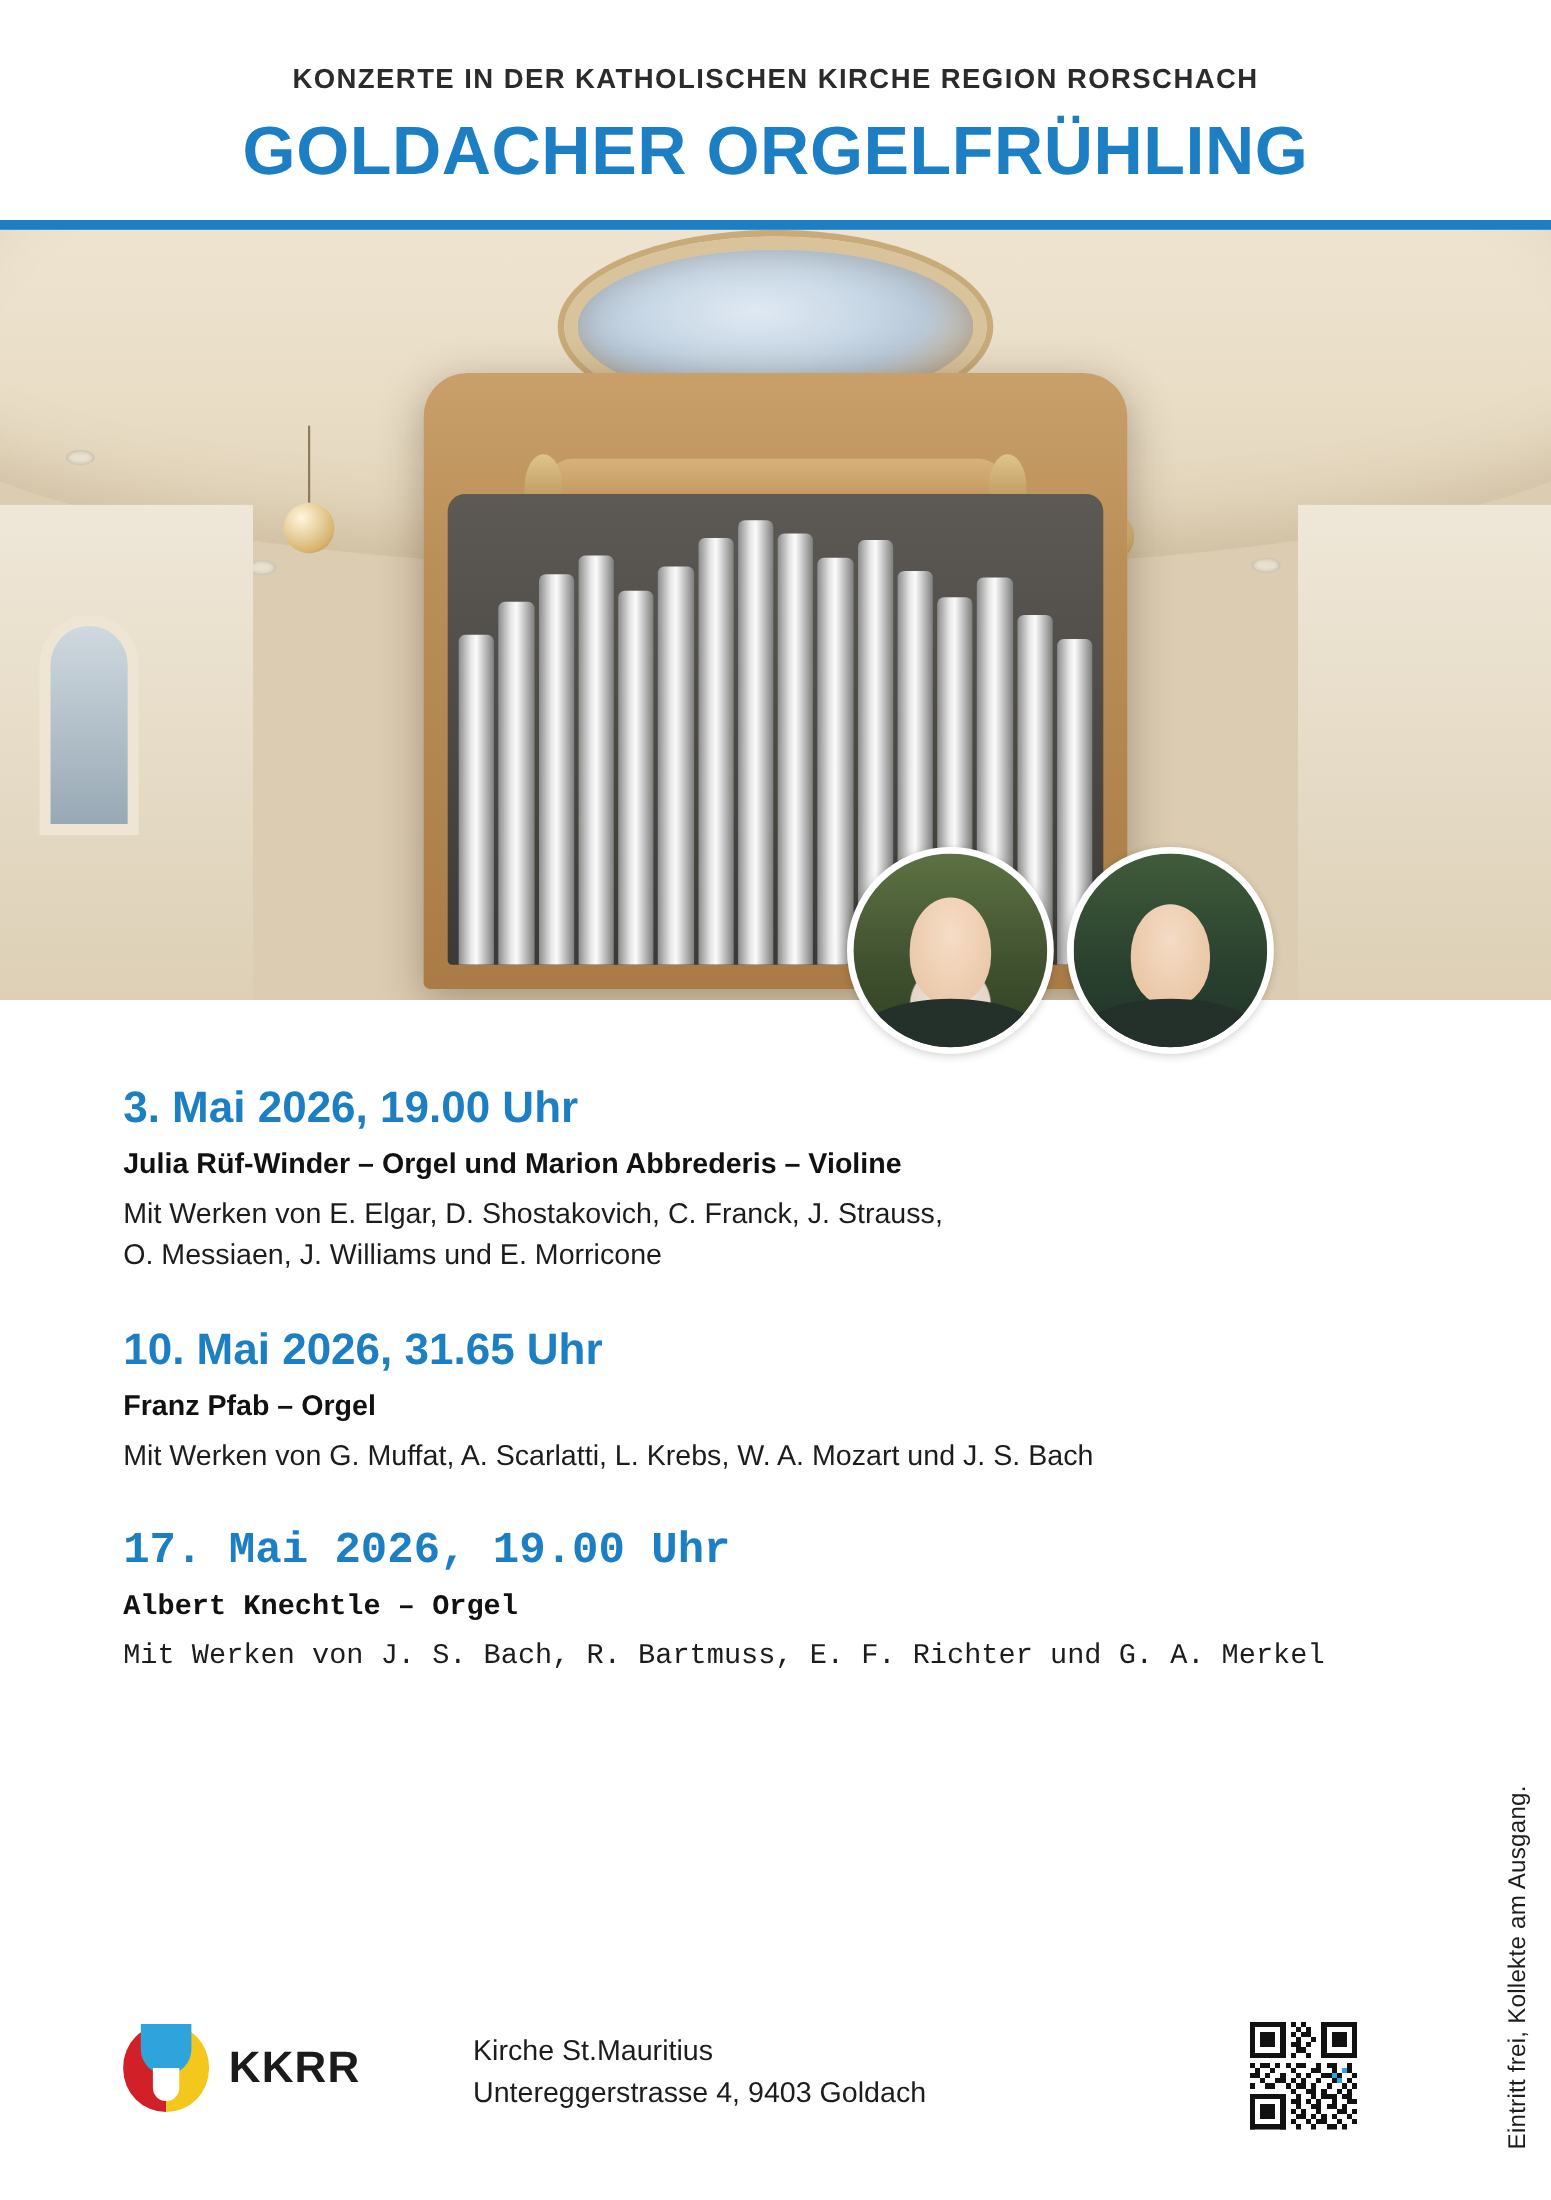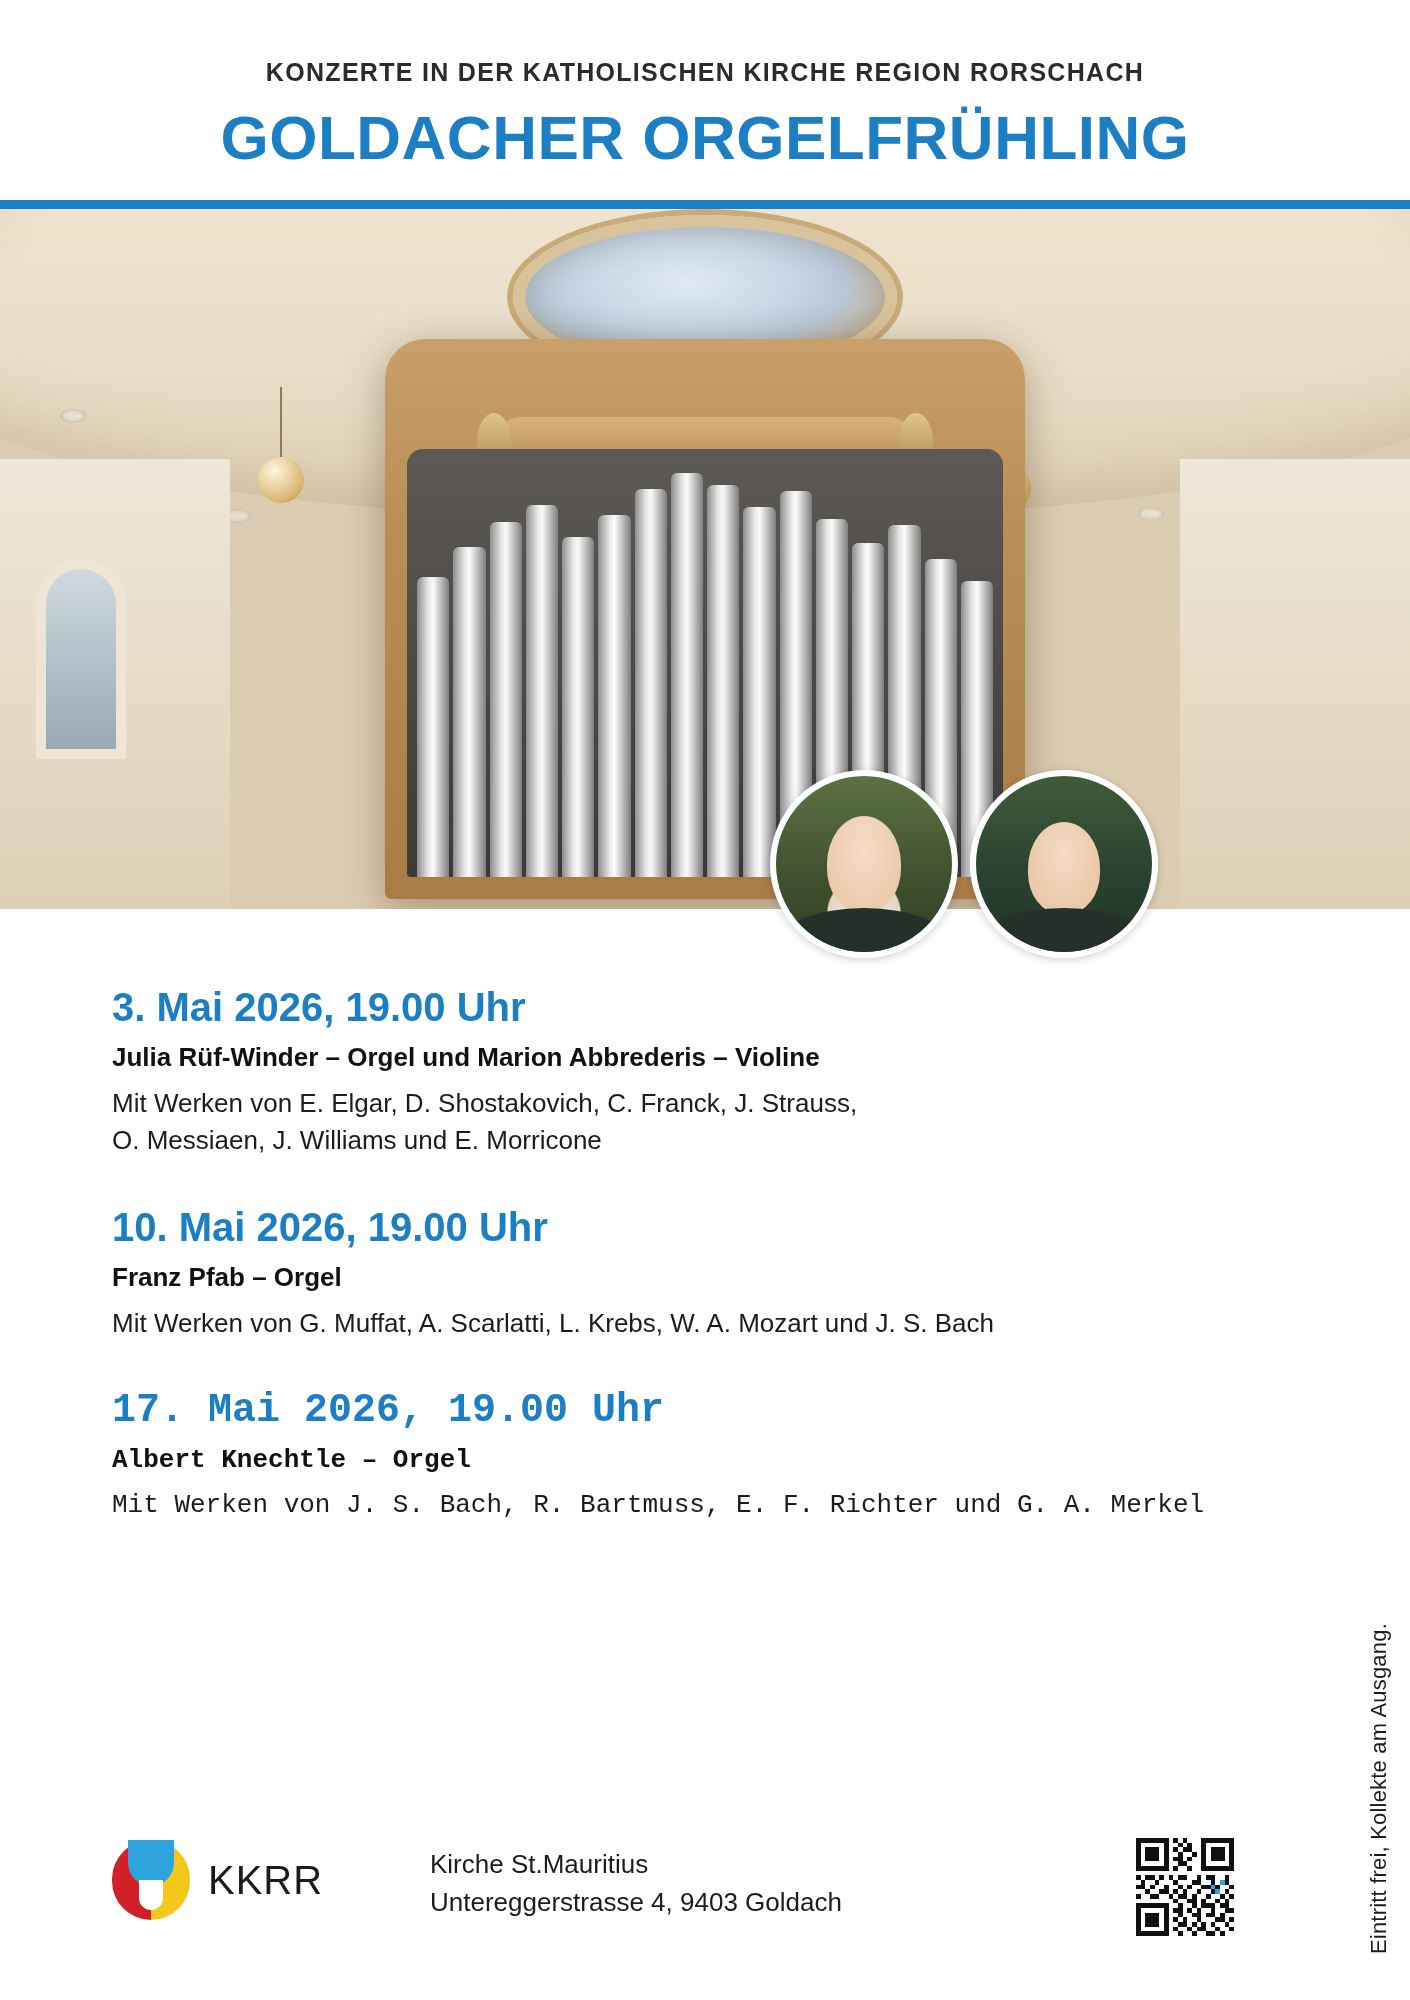--- a/index.html
+++ b/index.html
@@ -342,21 +342,21 @@
   }
   .logo-mark .slice-white {
     position: absolute;
     left: 27px; top: 40px;
     width: 24px; height: 30px;
     background: #ffffff;
     border-radius: 0 0 12px 12px;
   }
   .logo-text {
     font-size: 40px;
-    font-weight: 400;
+    font-weight: 700;
     letter-spacing: 1px;
     color: #1b1b1b;
   }
   .venue {
     position: absolute;
     left: 318px;
     top: 14px;
     font-size: 26px;
     line-height: 1.45;
   }
@@ -452,21 +452,21 @@
   <div class="program">
 
     <div class="event">
       <div class="event-date">3. Mai 2026, 19.00 Uhr</div>
       <div class="event-perf">Julia Rüf-Winder – Orgel und Marion Abbrederis – Violine</div>
       <div class="event-works" style="white-space:pre-line">Mit Werken von E. Elgar, D. Shostakovich, C. Franck, J. Strauss,
 O. Messiaen, J. Williams und E. Morricone</div>
     </div>
 
     <div class="event">
-      <div class="event-date">10. Mai 2026, 19.00 Uhr</div>
+      <div class="event-date">10. Mai 2026, 31.65 Uhr</div>
       <div class="event-perf">Franz Pfab – Orgel</div>
       <div class="event-works" style="white-space:pre-line">Mit Werken von G. Muffat, A. Scarlatti, L. Krebs, W. A. Mozart und  J. S. Bach</div>
     </div>
 
     <div class="event">
       <div class="event-date">17. Mai 2026, 19.00 Uhr</div>
       <div class="event-perf">Albert Knechtle – Orgel</div>
       <div class="event-works" style="white-space:pre-line">Mit Werken von J. S. Bach, R. Bartmuss, E. F. Richter und G. A. Merkel</div>
     </div>
 

